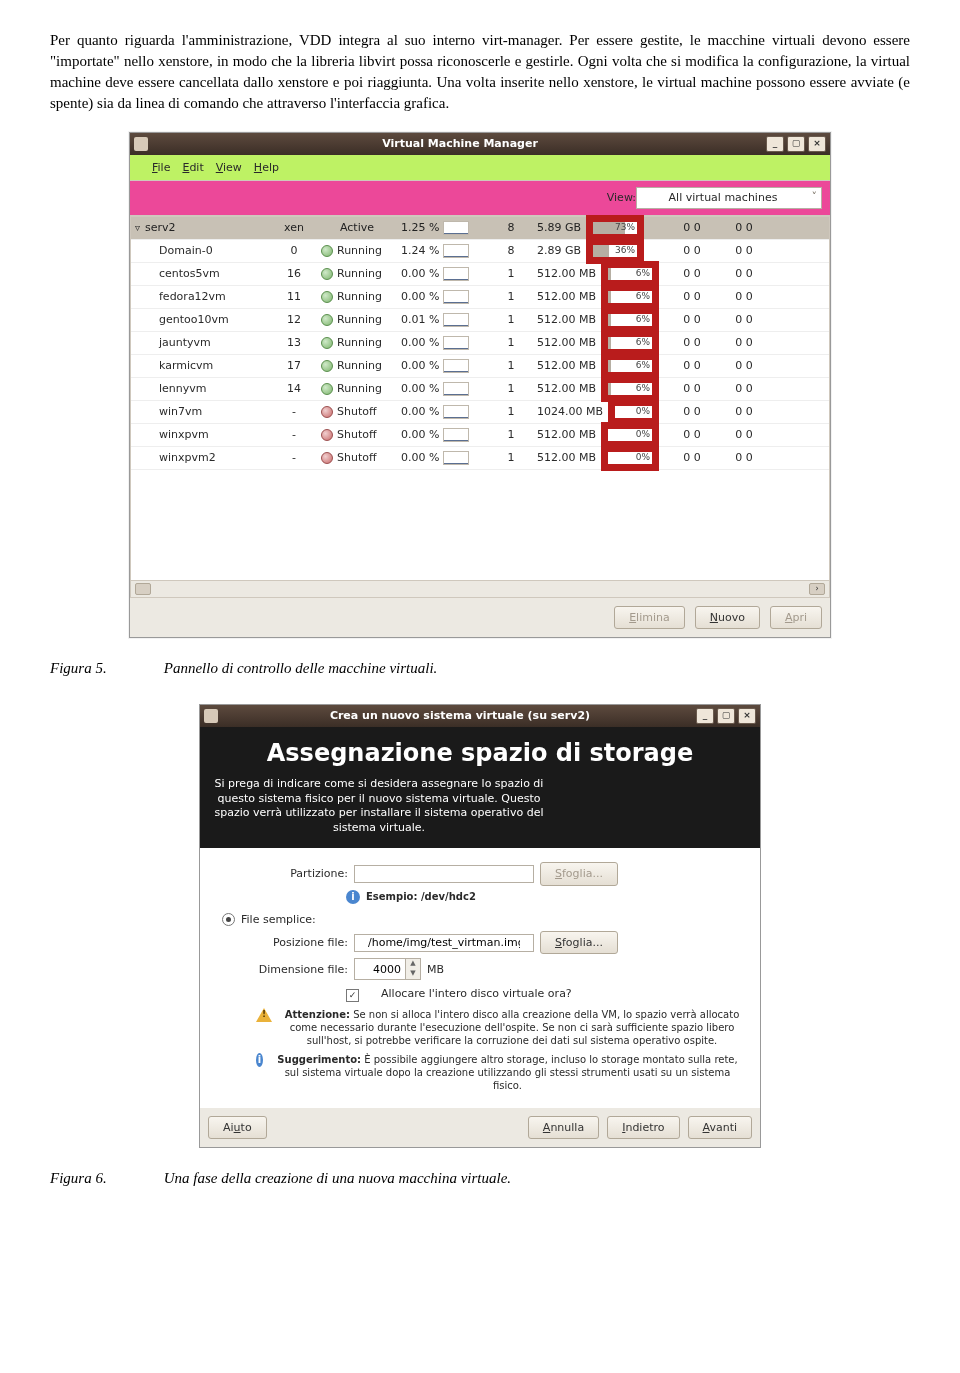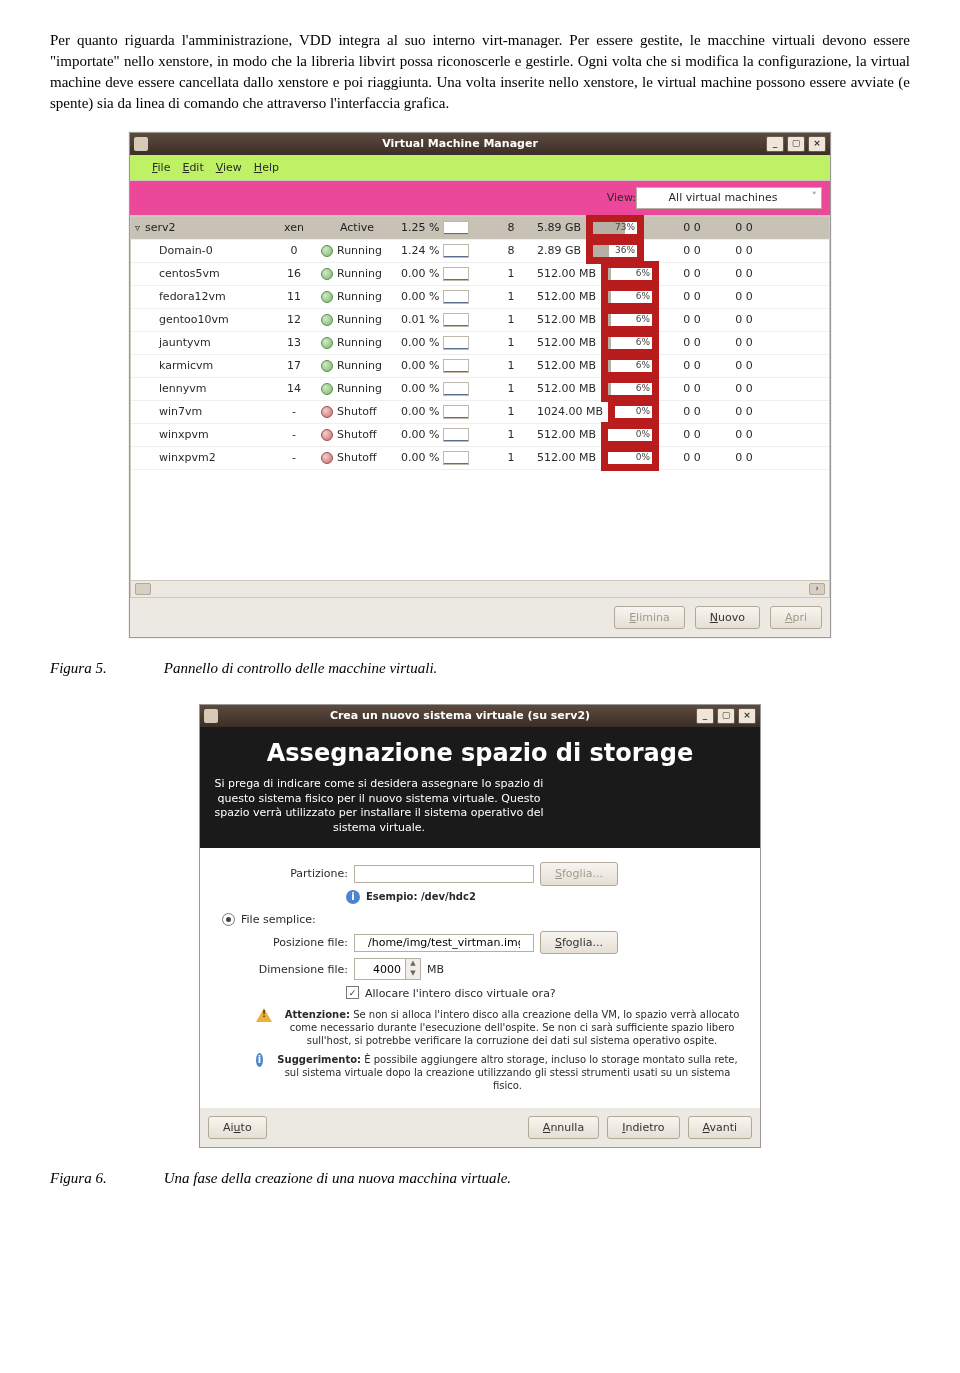--- a/index.html
+++ b/index.html
@@ -320,21 +320,21 @@
 .spinner input {
   border: none; width: 42px; text-align: right; padding: 2px 4px; font-size: 11px; font-family: inherit; height: 16px;
 }
 .spinner .arrows {
   width: 14px; display: flex; flex-direction: column; border-left: 1px solid #b6afa3;
 }
 .spinner .arrows div {
   flex:1; font-size:7px; text-align:center; line-height:8px; color:#666; background:#f1eee7;
 }
 .check-row {
-  display: flex; align-items: flex-start; gap: 6px; margin: 6px 0 6px 130px;
+  display: flex; align-items: flex-end; gap: 22px; margin: 6px 0 6px 130px;
 }
 .checkbox {
   width: 11px; height: 11px; border: 1px solid #777; background:#fff; display:inline-flex; align-items:center; justify-content:center; font-size:9px;
 }
 .checkbox.checked::after { content:"✓"; color:#333; }
 .note-block {
   display: flex; gap: 8px; margin: 4px 0 6px 40px; font-size: 10px; line-height: 1.3;
 }
 .note-block .txt b { font-weight: bold; }
 .wiz-bottom {

